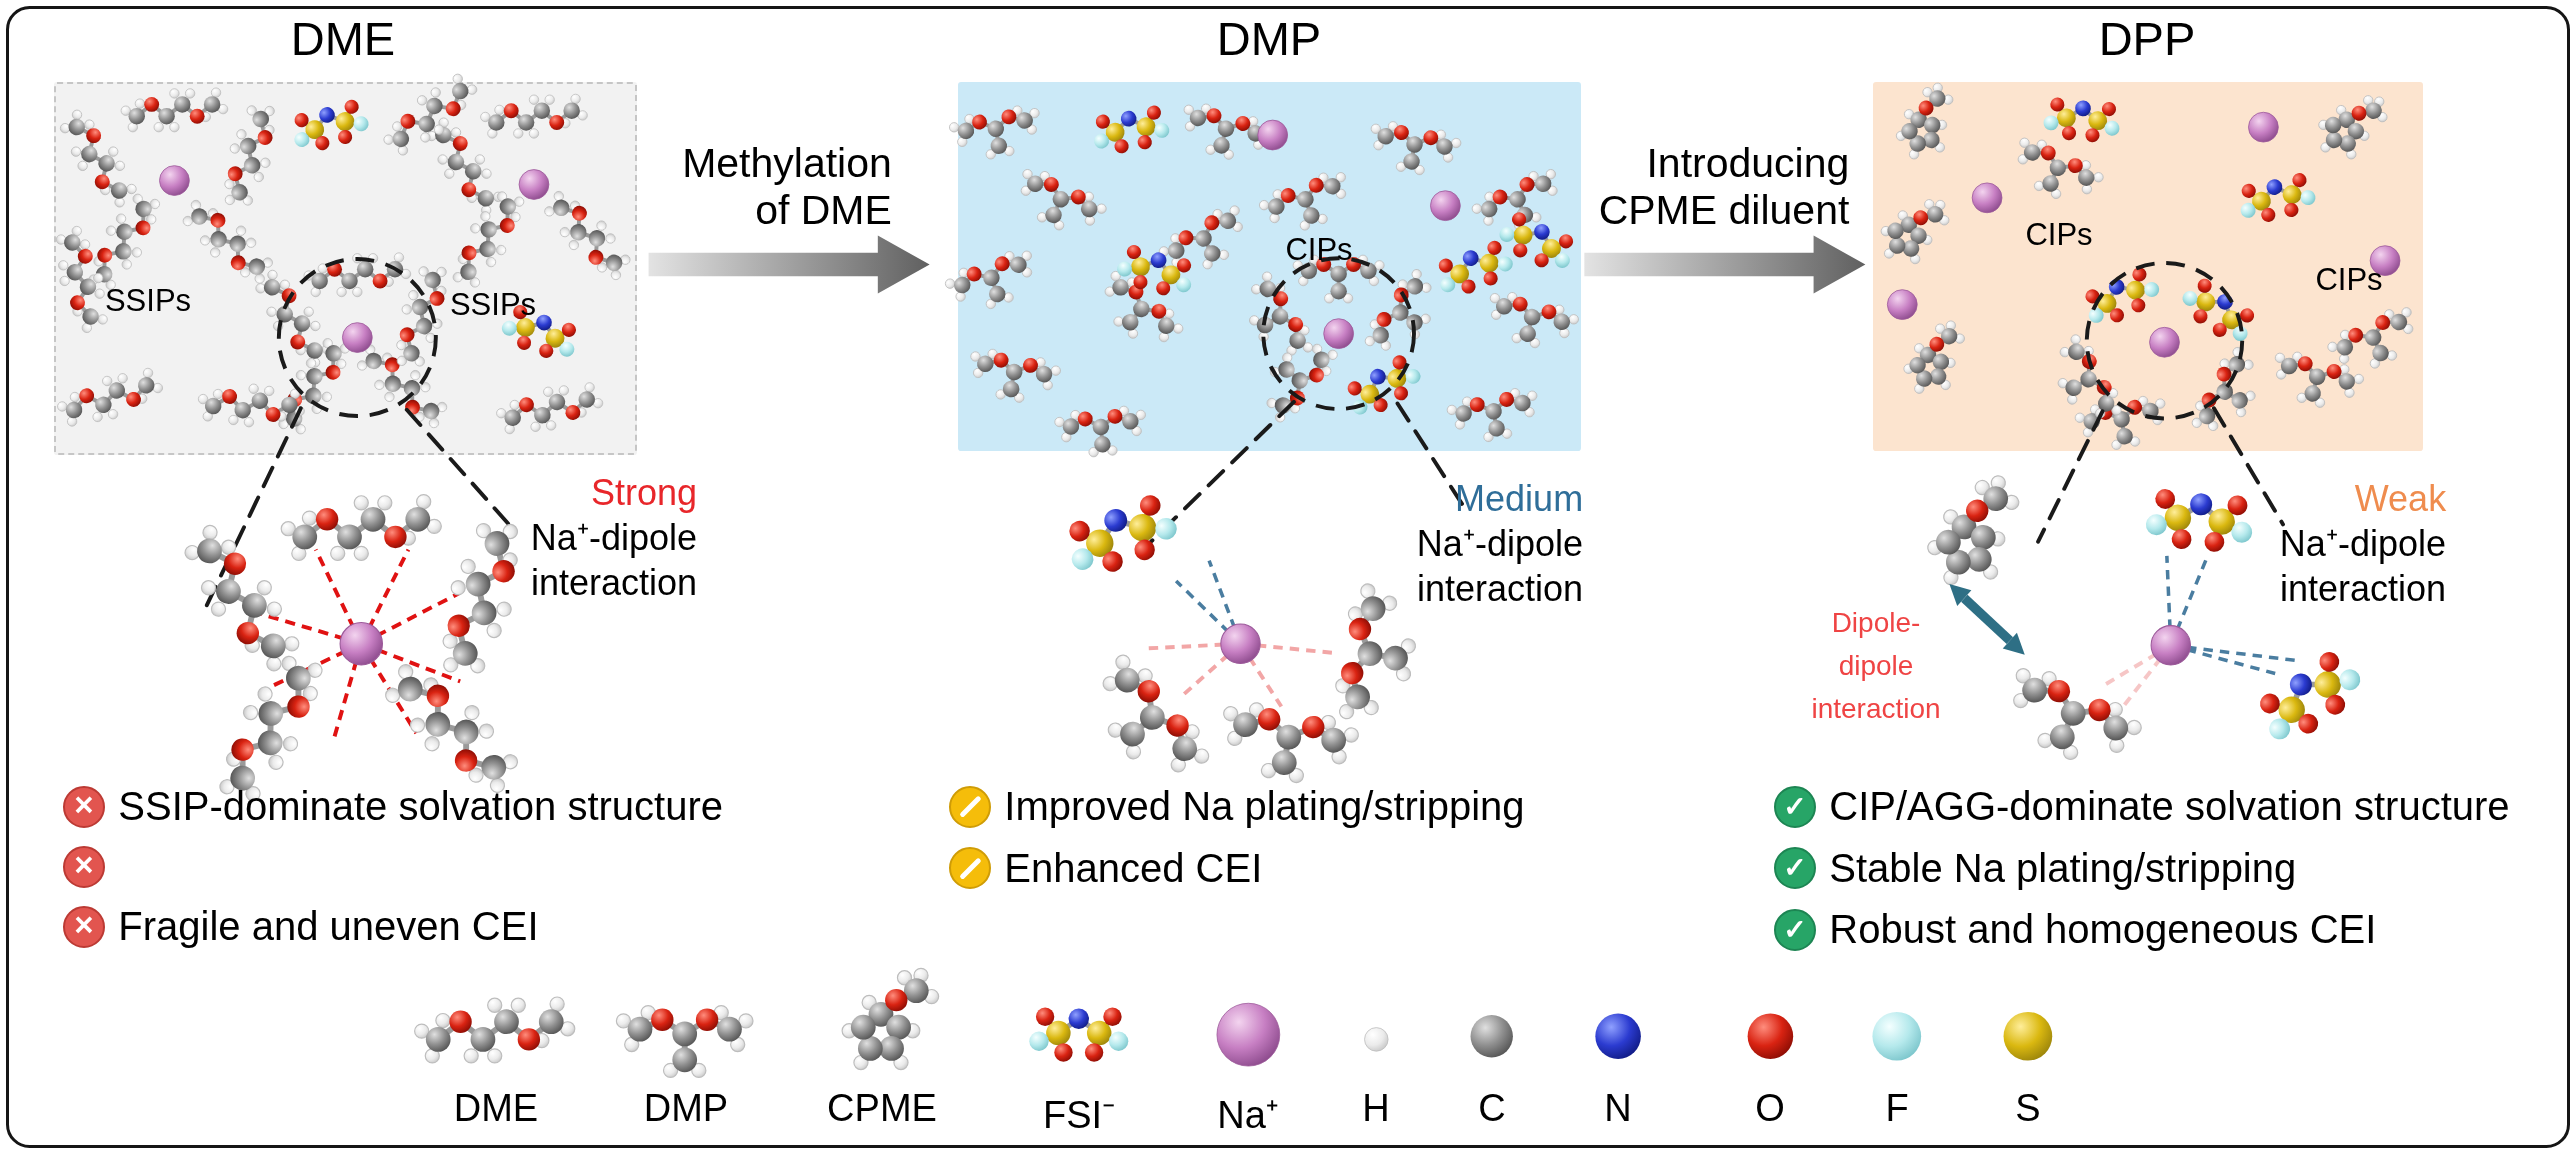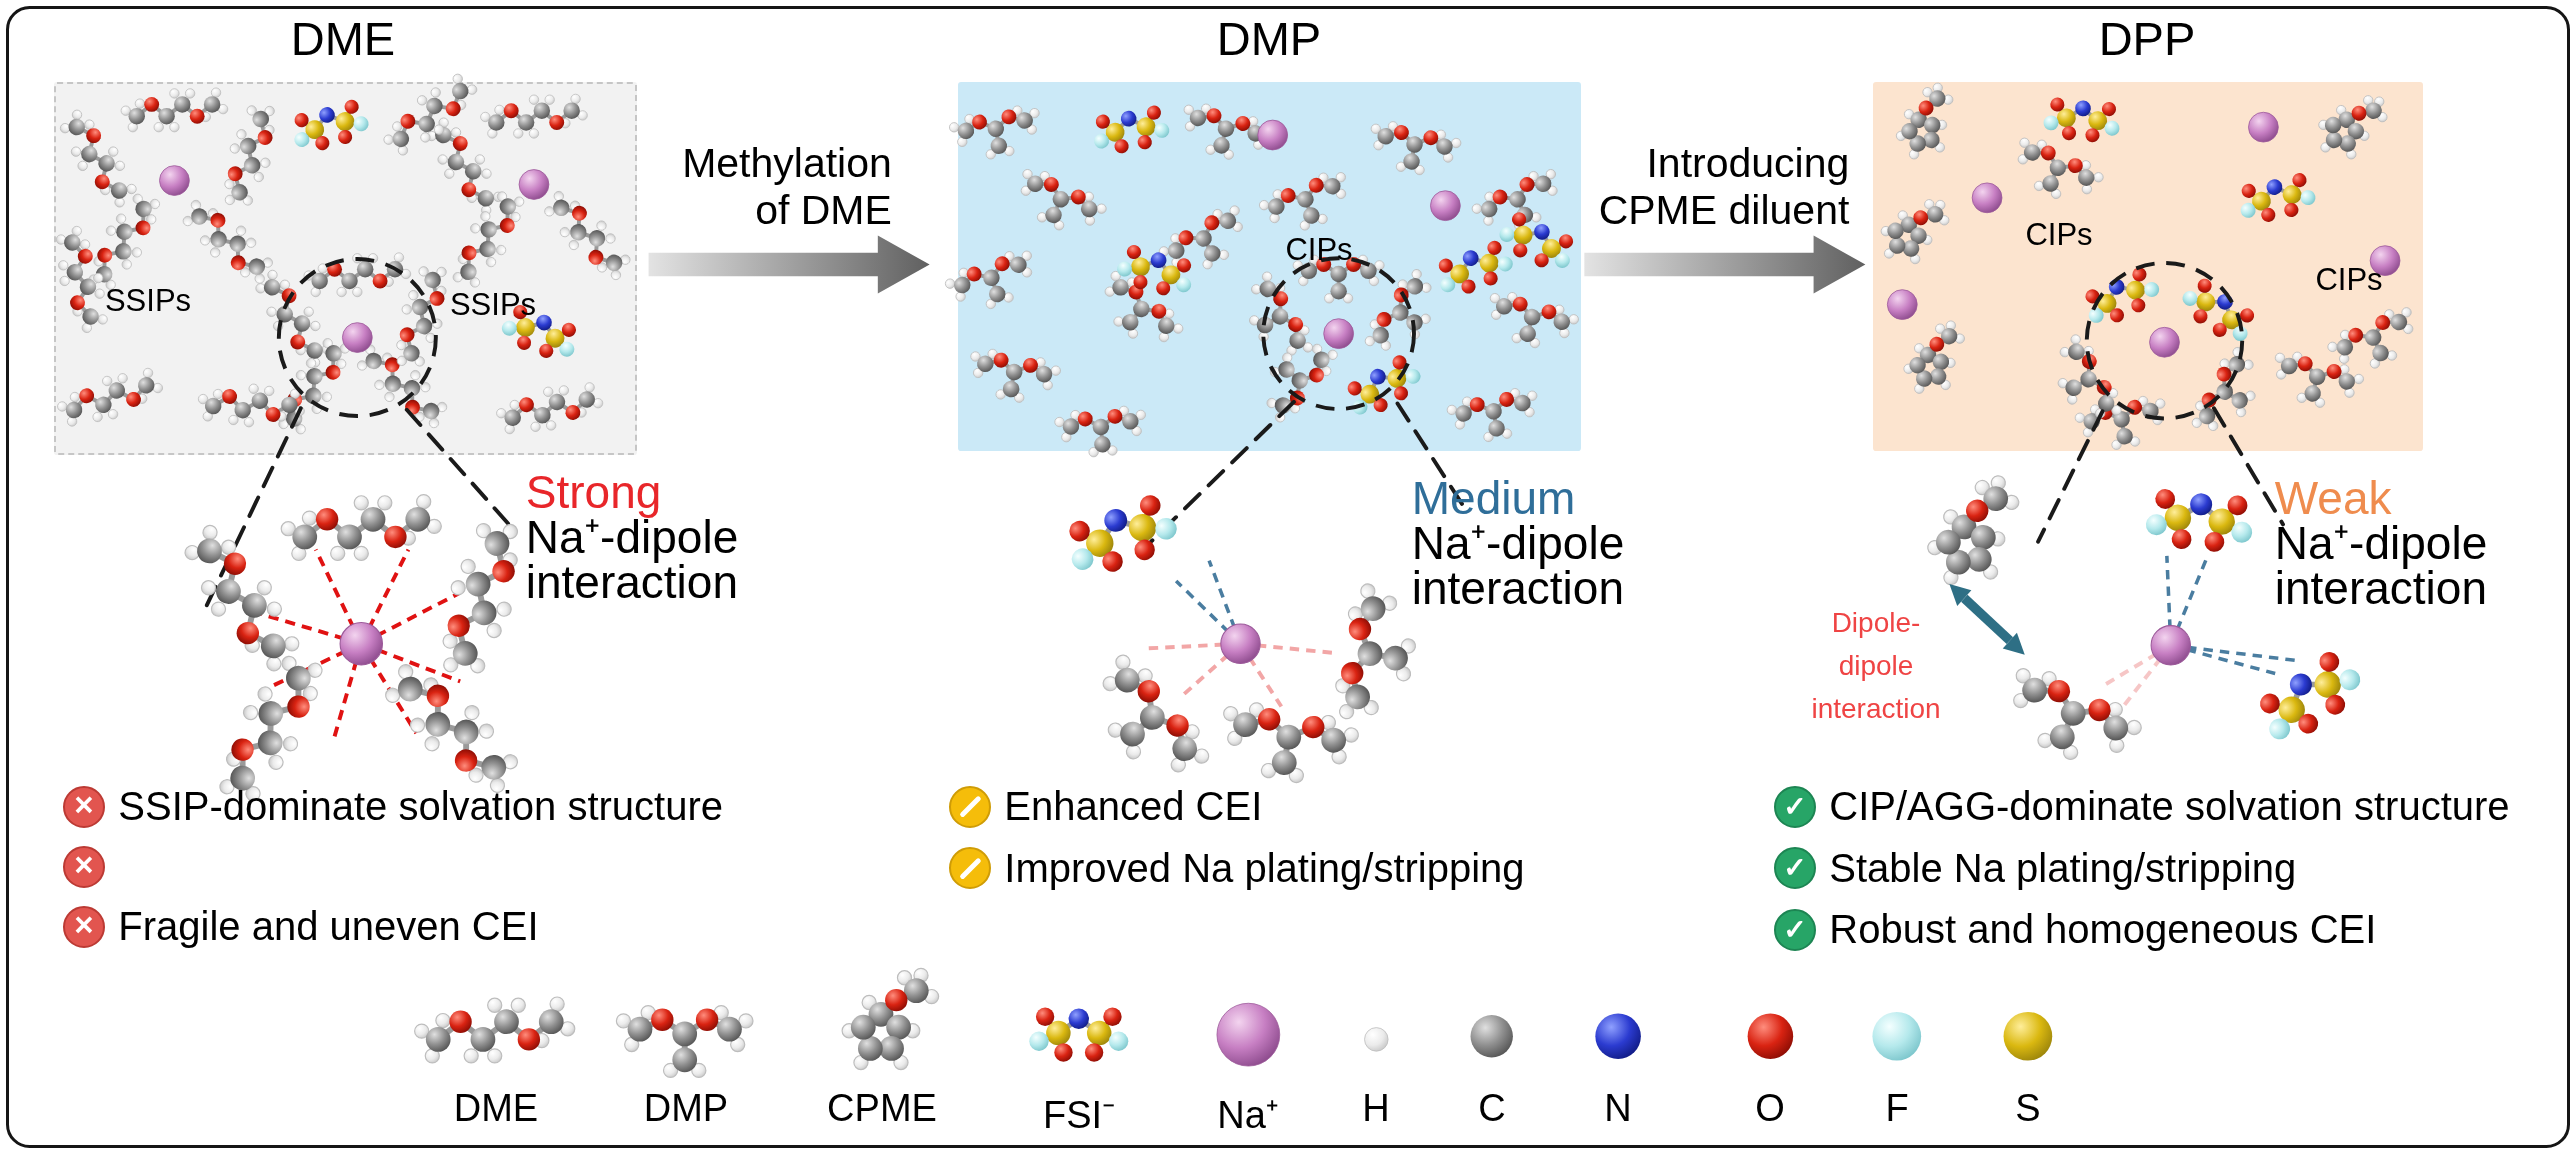--- a/index.html
+++ b/index.html
@@ -7,21 +7,21 @@
        font-family:"Liberation Sans",sans-serif;color:#000;overflow:hidden;}
   .frame{position:absolute;inset:6.3px;border:3.1px solid #151515;border-radius:23.6px;pointer-events:none;}
   .panel{position:absolute;top:82px;height:369px;border-radius:3.1px;}
   .p1{left:54px;width:579px;background:#f2f2f2;border:2.4px dashed #c6c6c6;}
   .p2{left:958px;width:623px;background:#cbe9f7;}
   .p3{left:1873px;width:550px;background:#fce4cf;}
   svg.art{position:absolute;left:0;top:0;width:2576px;height:1154px;}
   .ttl{position:absolute;top:11px;transform:translateX(-50%);font-size:47px;font-weight:500;white-space:nowrap;}
   .plab{position:absolute;transform:translate(-50%,-50%);font-size:31px;white-space:nowrap;}
   .atx{position:absolute;transform:translateX(-50%);text-align:right;font-size:41px;line-height:47px;white-space:nowrap;}
-  .itx{position:absolute;transform:translateX(-50%);text-align:left;font-size:46px;line-height:45px;white-space:nowrap;margin-left:18px;}
+  .itx{position:absolute;transform:translateX(-50%);text-align:right;font-size:36px;line-height:45px;white-space:nowrap;}
   .dnote{position:absolute;transform:translateX(-50%);text-align:center;font-size:28px;line-height:43px;color:#ef4444;white-space:nowrap;}
   .c-strong{color:#e8262a;} .c-medium{color:#2f6e99;} .c-weak{color:#ef8c4e;}
   .bcol{position:absolute;top:784px;display:flex;flex-direction:column;gap:16.5px;}
   .brow{display:flex;align-items:center;gap:13.3px;}
   .btxt{font-size:40px;white-space:nowrap;}
   .bi{width:42px;height:42px;min-width:42px;border-radius:50%;display:flex;align-items:center;justify-content:center;
       color:#fff;font-weight:bold;box-sizing:border-box;position:relative;}
   .bi i{font-style:normal;display:block;line-height:1;}
   .bi-bad{background:#e2554f;border:2.4px solid #bc3a34;font-size:33px;}
   .bi-bad i{transform:translateY(-2.4px);}
@@ -361,25 +361,25 @@
       <span class="bi bi-bad">
           <i>×</i>
         </span>
       <span class="btxt">Fragile and uneven CEI</span>
     </div>
   </div>
 
   <div class="bcol" style="left:949px">
     <div class="brow">
       <span class="bi bi-mid"></span>
+      <span class="btxt">Improved Na plating/stripping</span>
+    </div>
+    <div class="brow">
+      <span class="bi bi-mid"></span>
       <span class="btxt">Enhanced CEI</span>
-    </div>
-    <div class="brow">
-      <span class="bi bi-mid"></span>
-      <span class="btxt">Improved Na plating/stripping</span>
     </div>
   </div>
 
   <div class="bcol" style="left:1774px">
     <div class="brow">
       <span class="bi bi-good">
           <i>✓</i>
         </span>
       <span class="btxt">CIP/AGG-dominate solvation structure</span>
     </div>

